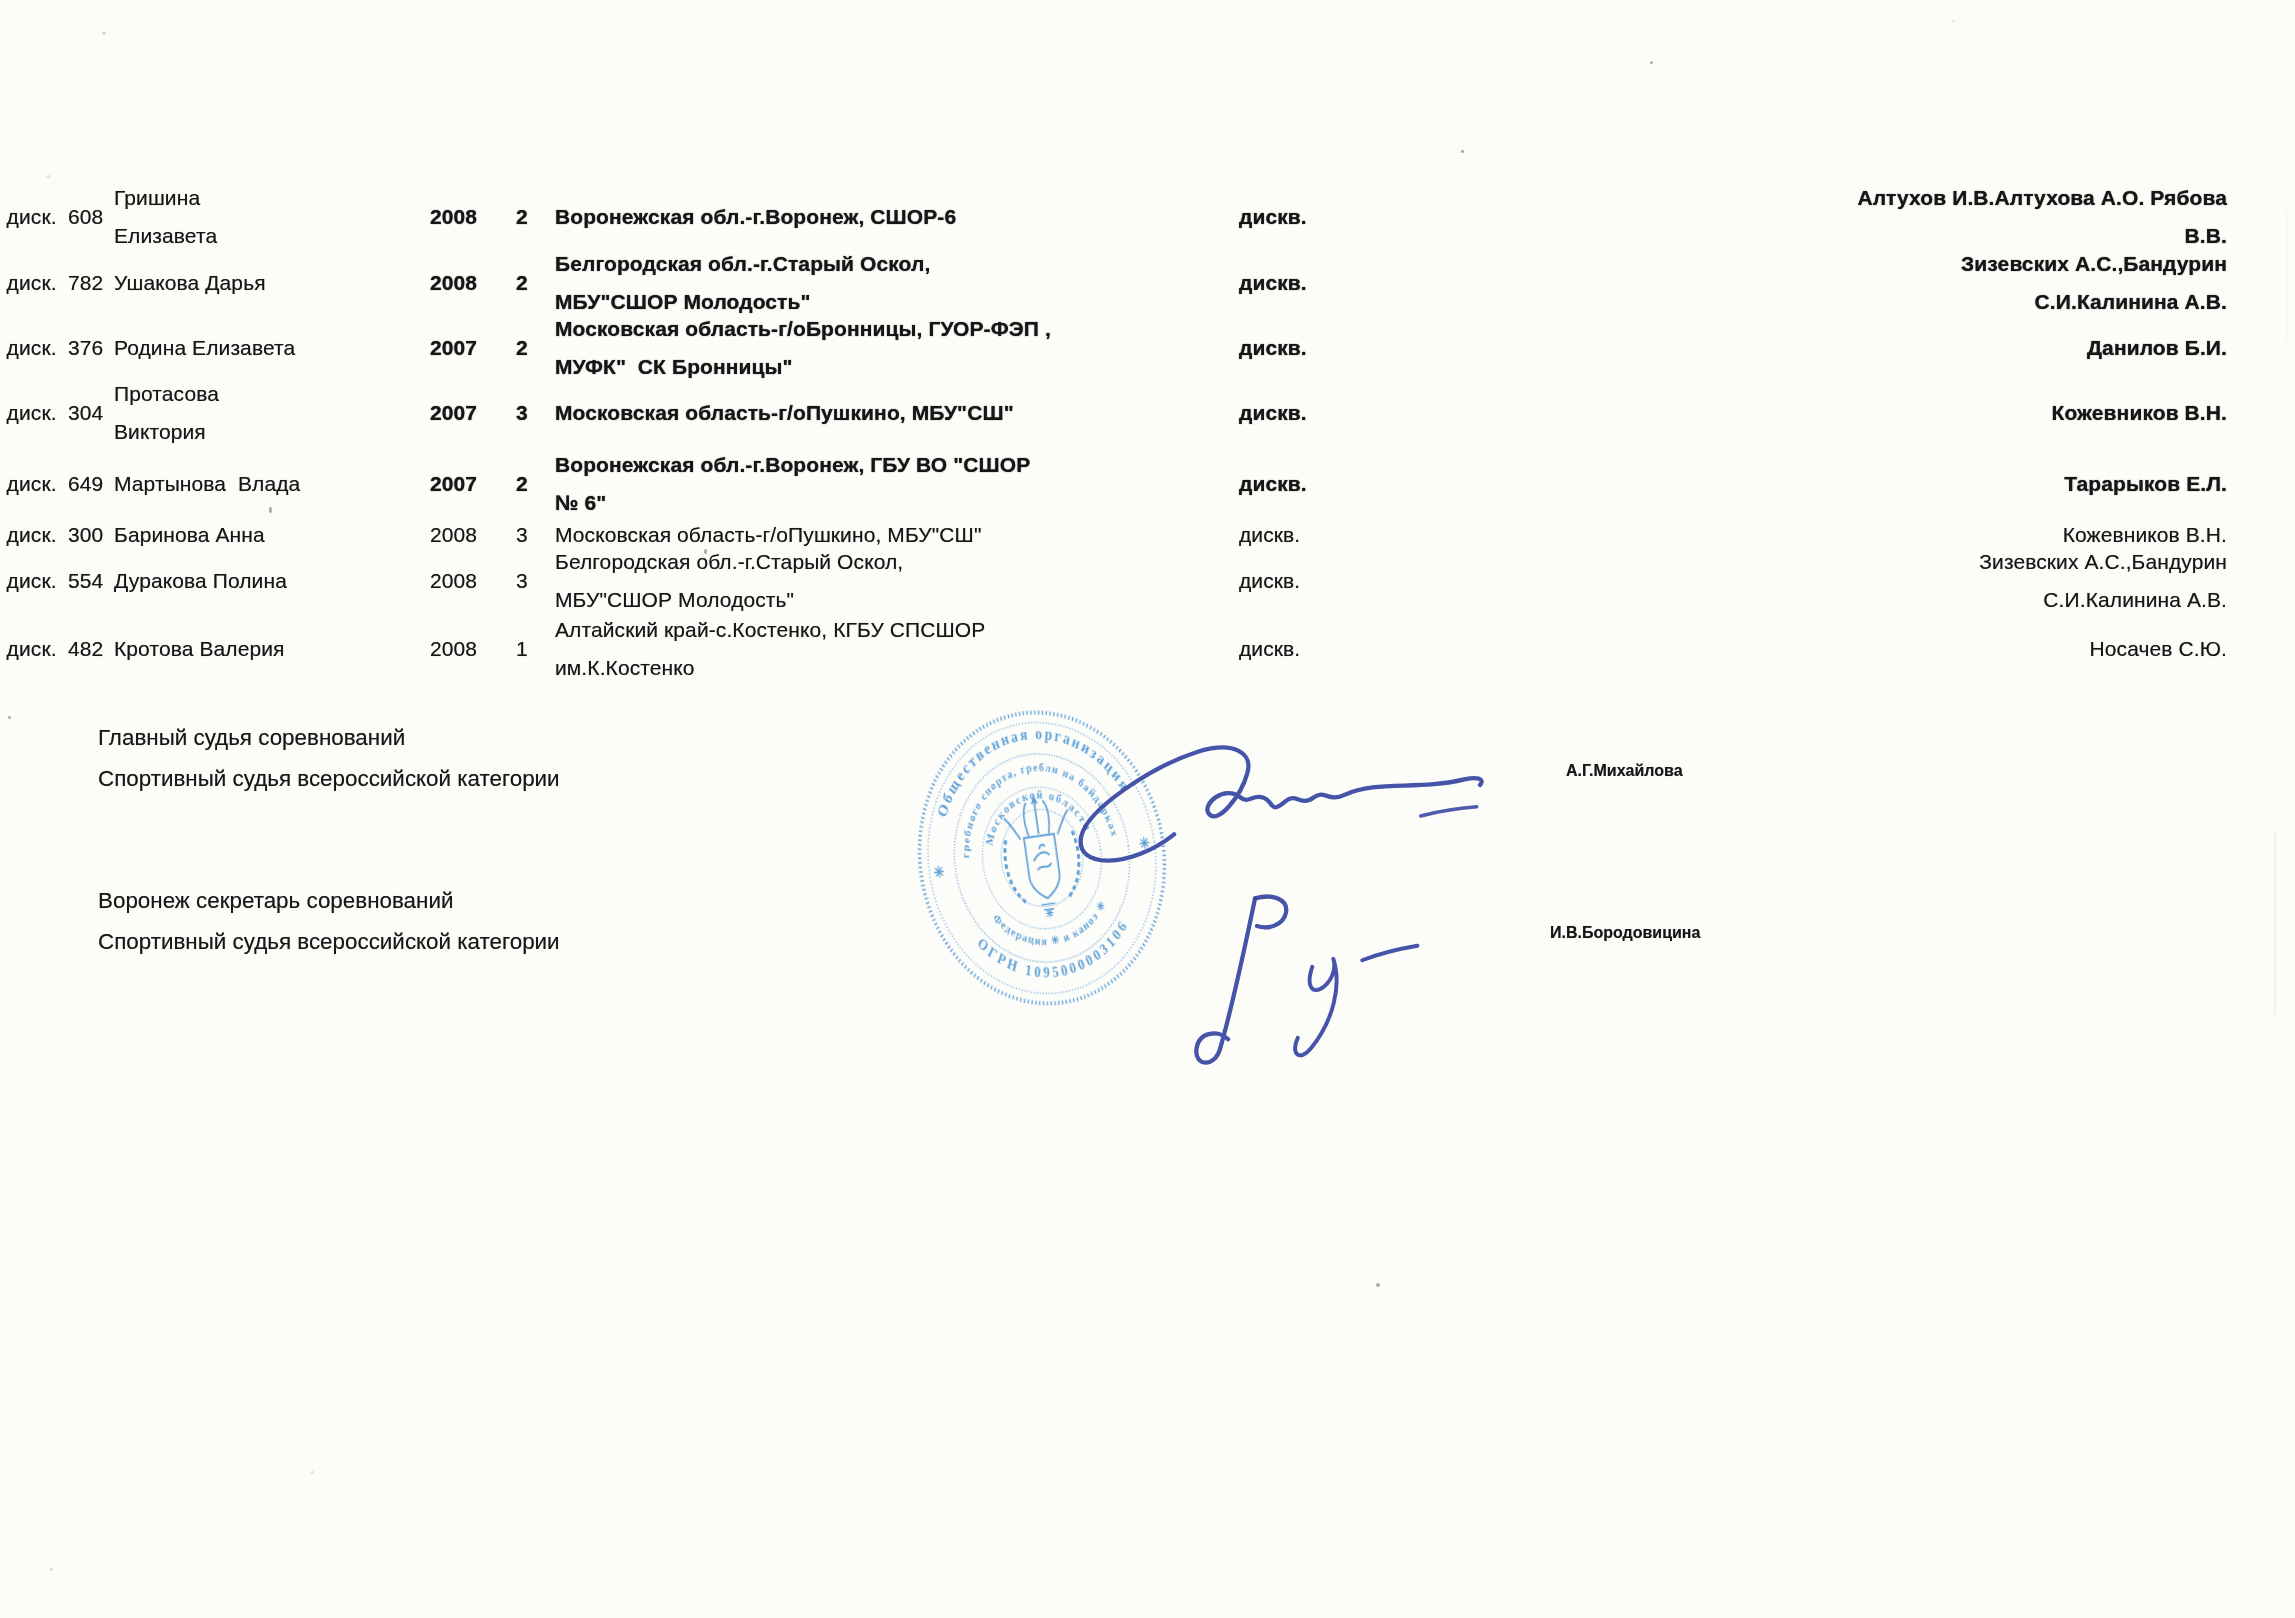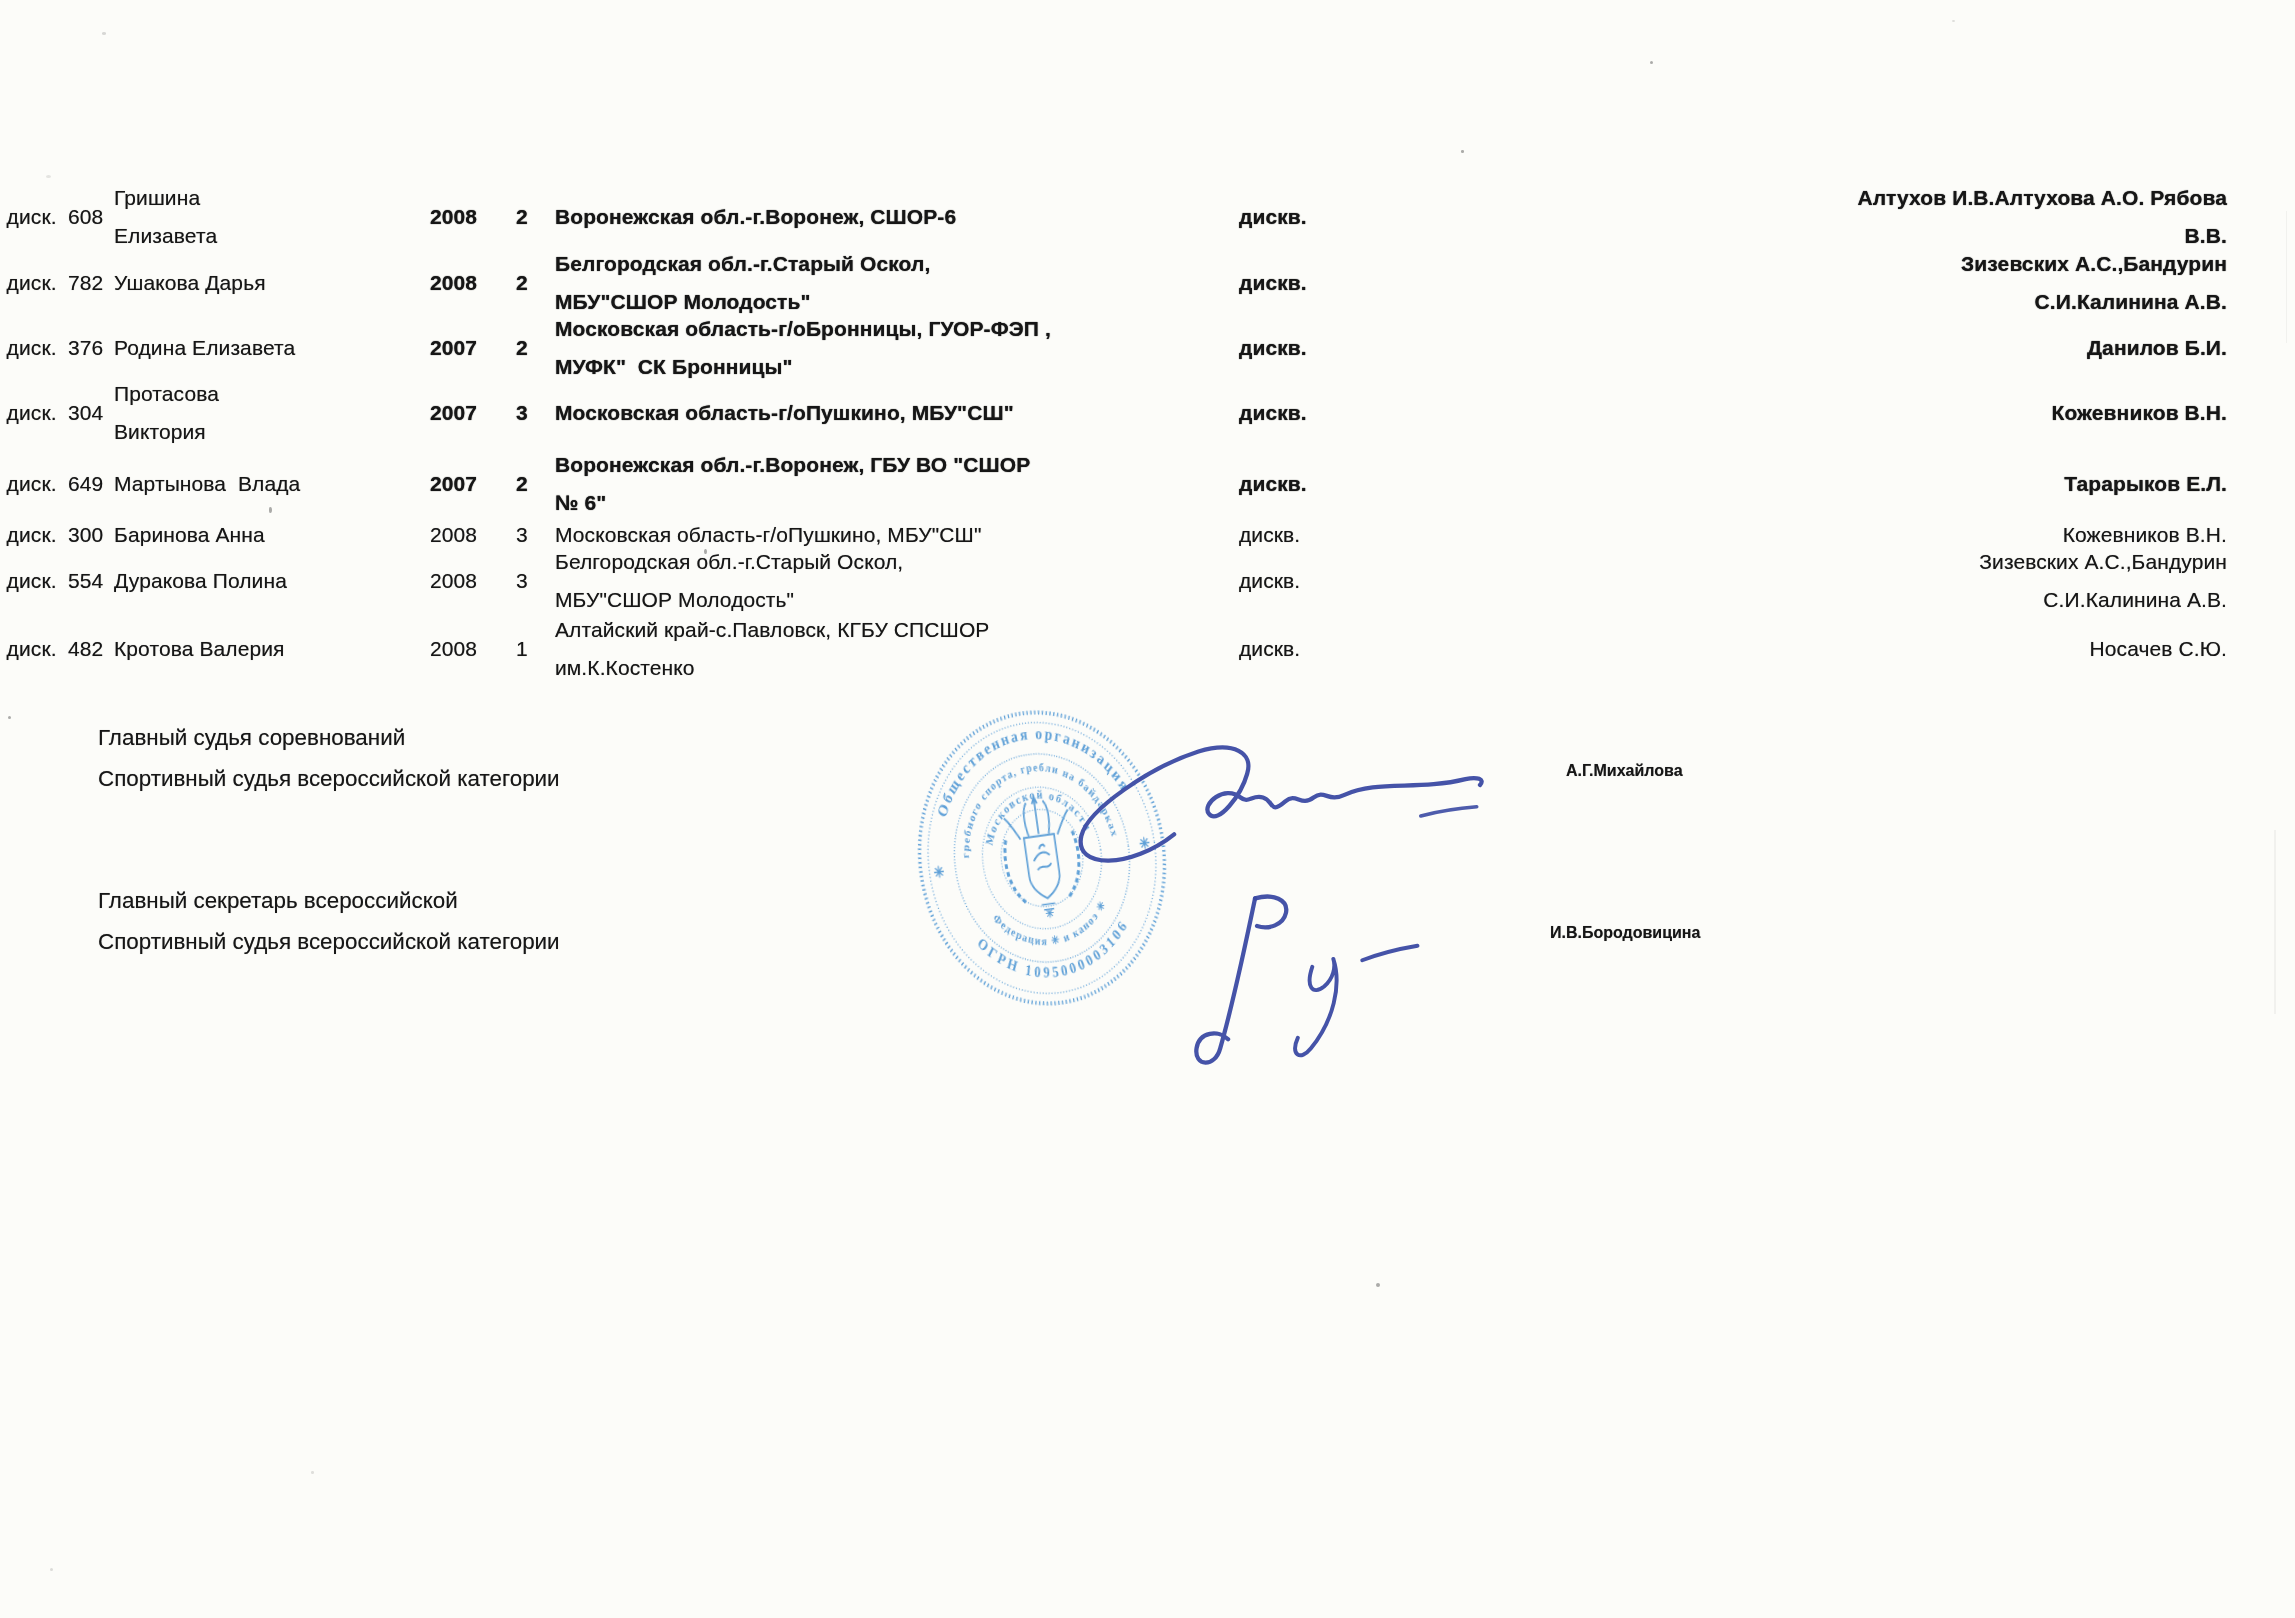--- a/index.html
+++ b/index.html
@@ -143,32 +143,32 @@
       <div class="cell c-dq">дискв.</div>
       <div class="cell c-coach">Зизевских А.С.,Бандурин
 С.И.Калинина А.В.</div>
     </div>
       <div class="row" style="top: 649px;">
       <div class="cell c-status">диск.</div>
       <div class="cell c-bib">482</div>
       <div class="cell c-name">Кротова Валерия</div>
       <div class="cell c-year">2008</div>
       <div class="cell c-rank">1</div>
-      <div class="cell c-club">Алтайский край-с.Павловск, КГБУ СПСШОР
+      <div class="cell c-club">Алтайский край-с.Костенко, КГБУ СПСШОР
 им.К.Костенко</div>
       <div class="cell c-dq">дискв.</div>
       <div class="cell c-coach">Носачев С.Ю.</div>
     </div>
     </section>
 
   <div class="off-title" id="judge-title">Главный судья соревнований
 Спортивный судья всероссийской категории</div>
   <div class="off-name" id="judge-name">А.Г.Михайлова</div>
 
-  <div class="off-title" id="secretary-title">Главный секретарь всероссийской
+  <div class="off-title" id="secretary-title">Воронеж секретарь соревнований
 Спортивный судья всероссийской категории</div>
   <div class="off-name" id="secretary-name">И.В.Бородовицина</div>
 
   <svg class="stamp" viewBox="-300 -300 600 600" preserveAspectRatio="none">
     <defs>
       <path id="aOT" d="M -236,0 A 236,236 0 1 1 236,0"></path>
       <path id="aOB" d="M -236,0 A 236,236 0 1 0 236,0"></path>
       <path id="aMT" d="M -172,0 A 172,172 0 1 1 172,0"></path>
       <path id="aMB" d="M -172,0 A 172,172 0 1 0 172,0"></path>
       <path id="aIT" d="M -118,0 A 118,118 0 1 1 118,0"></path>

